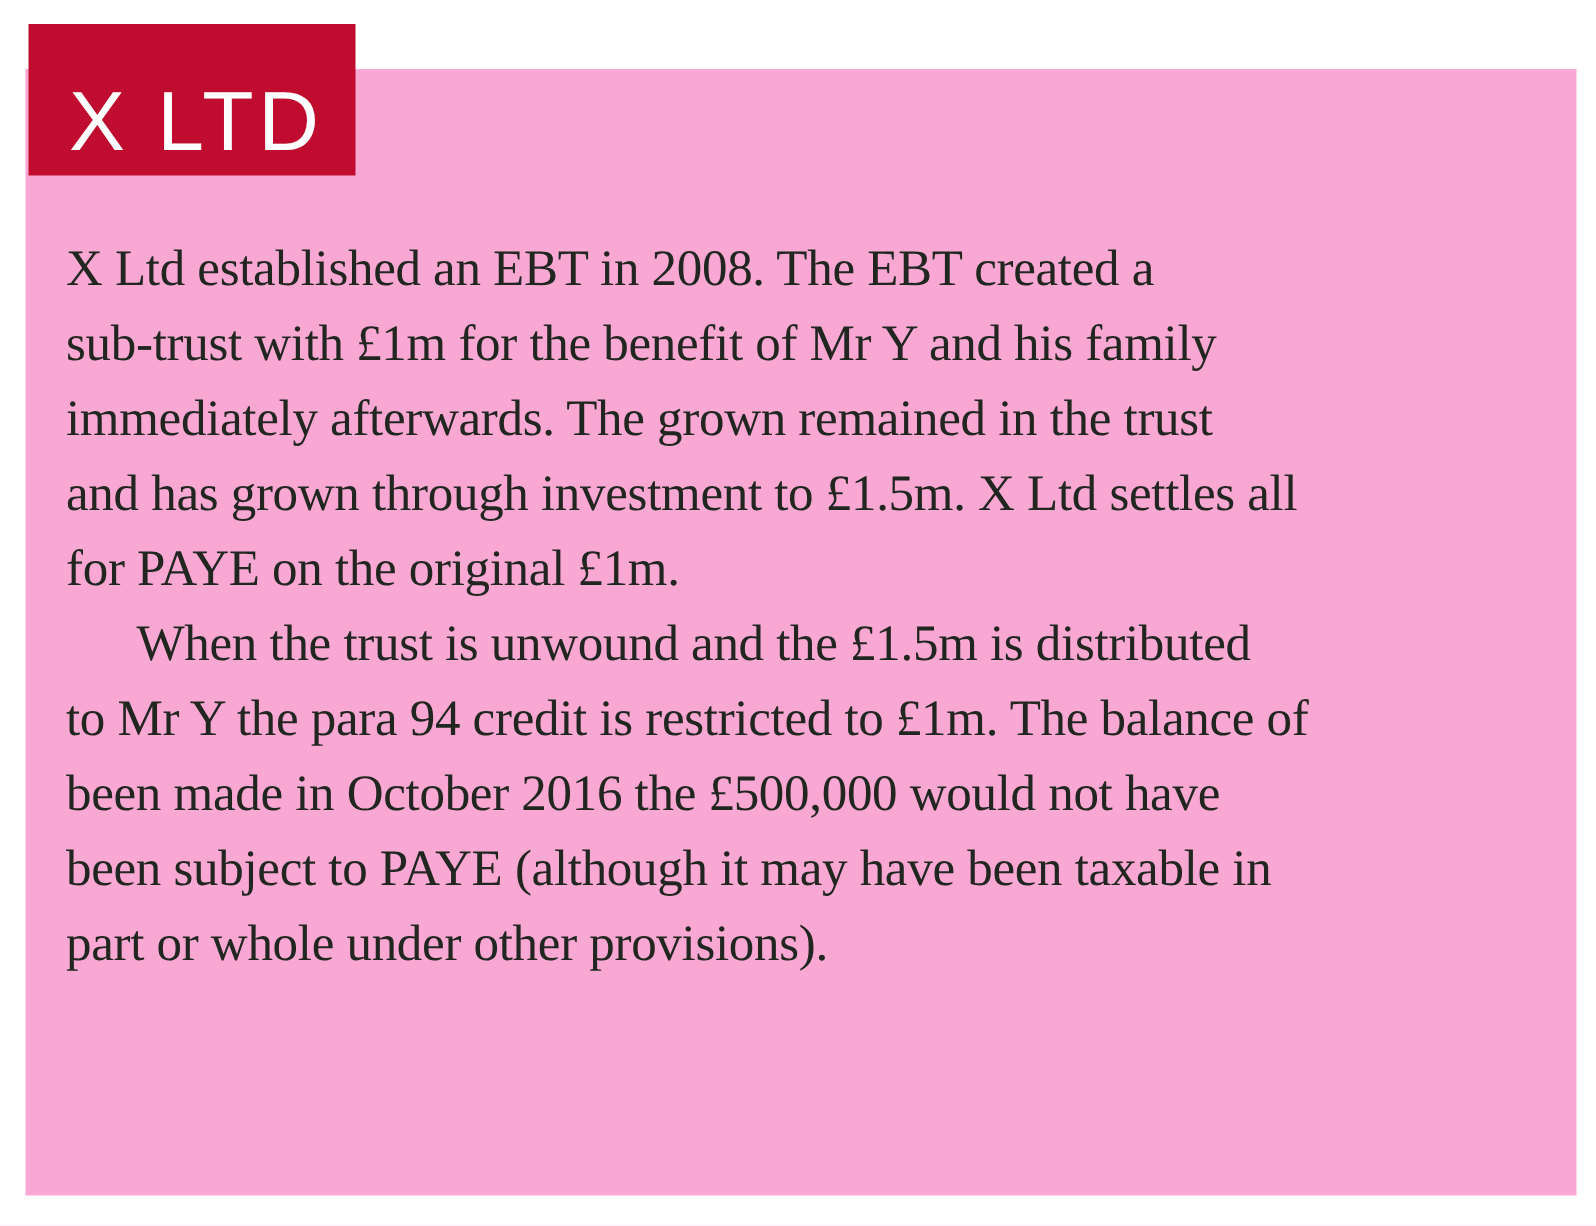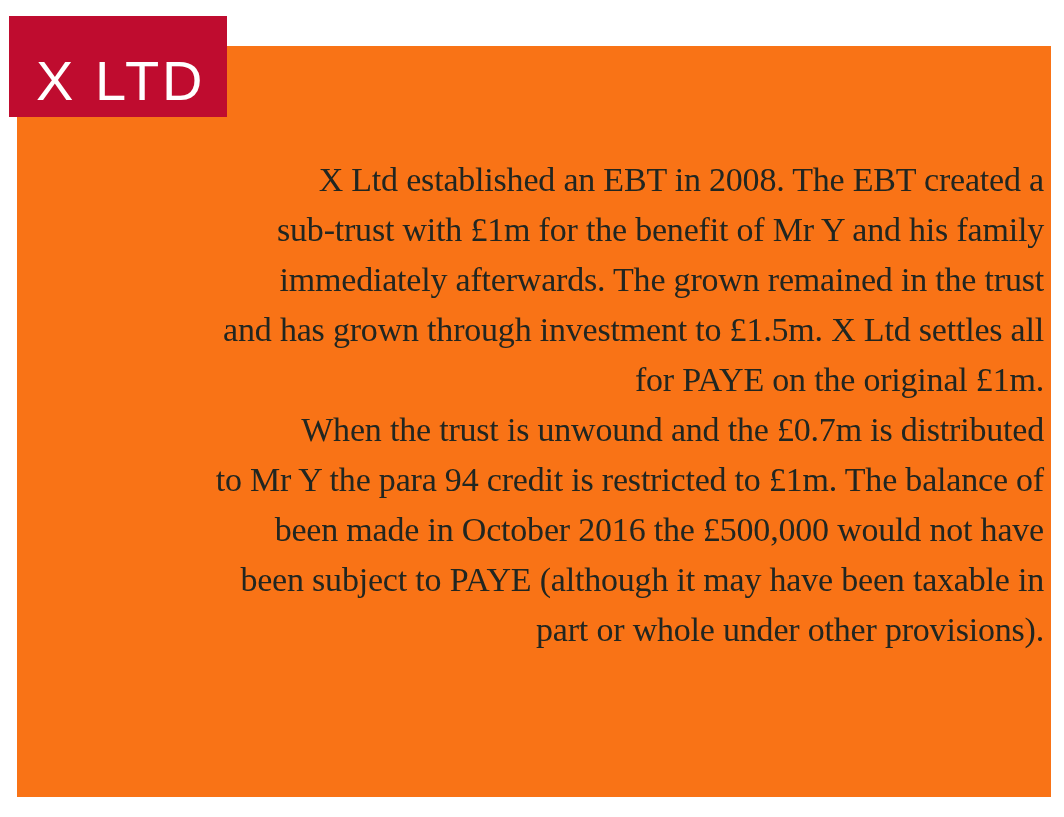--- a/index.html
+++ b/index.html
@@ -13,26 +13,25 @@
     height: 817px;
     background: #ffffff;
     overflow: hidden;
   }
   .panel {
     position: absolute;
     left: 17px;
     top: 46px;
     width: 1034px;
     height: 751px;
-    background: #f97316;
-    text-align: right;
+    background: #f9a8d4;
   }
   .title-banner {
     position: absolute;
-    left: 9px;
+    left: 19px;
     top: 16px;
     width: 218px;
     height: 101px;
     background: #bf0c2f;
     box-sizing: border-box;
     display: flex;
     align-items: flex-end;
     padding: 0 0 8px 27px;
   }
   .title-banner .title-text {
@@ -78,21 +77,21 @@
 
       <div class="para">
         <span class="line">X Ltd established an EBT in 2008. The EBT created a</span>
         <span class="line">sub-trust with £1m for the benefit of Mr Y and his family</span>
         <span class="line">immediately afterwards. The grown remained in the trust</span>
         <span class="line">and has grown through investment to £1.5m. X Ltd settles all</span>
         <span class="line">for PAYE on the original £1m.</span>
       </div>
 
       <div class="para">
-        <span class="line indent">When the trust is unwound and the £0.7m is distributed</span>
+        <span class="line indent">When the trust is unwound and the £1.5m is distributed</span>
         <span class="line">to Mr Y the para 94 credit is restricted to £1m. The balance of</span>
         <span class="line">been made in October 2016 the £500,000 would not have</span>
         <span class="line">been subject to PAYE (although it may have been taxable in</span>
         <span class="line">part or whole under other provisions).</span>
       </div>
 
     </div>
   </div>
 
   <div class="title-banner">

